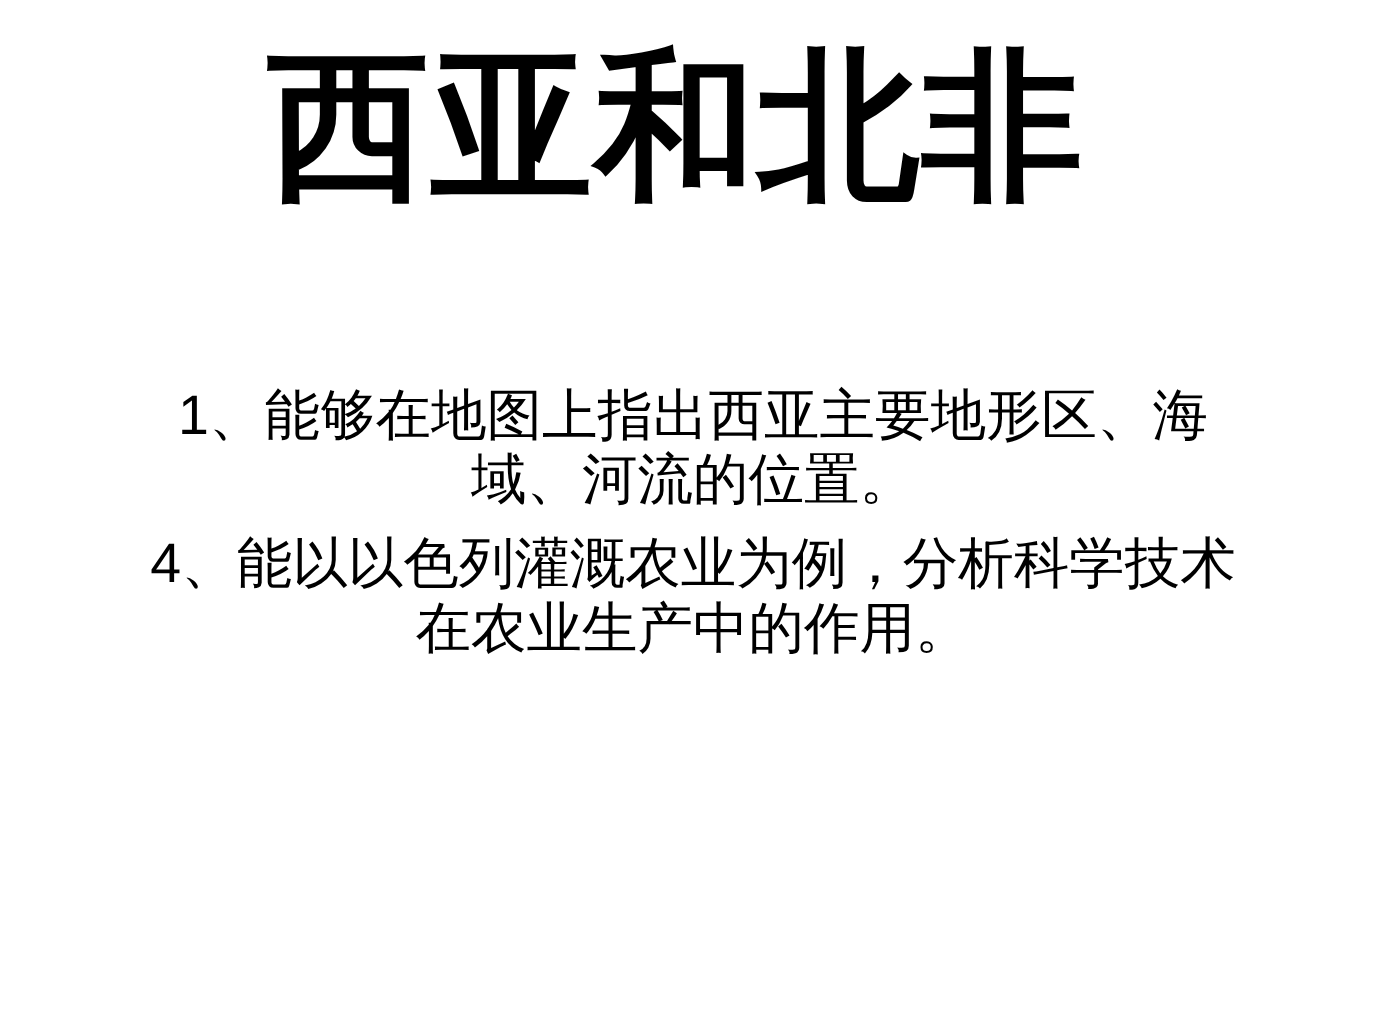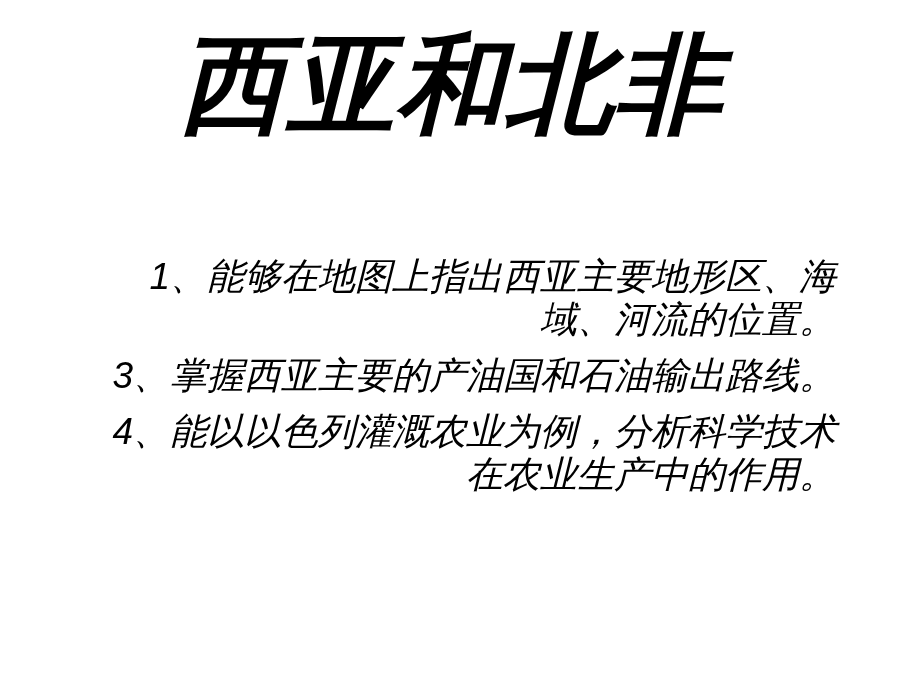--- a/index.html
+++ b/index.html
@@ -7,21 +7,20 @@
     padding: 0;
     background: #ffffff;
   }
   .slide {
     position: relative;
     width: 920px;
     height: 690px;
     background: #ffffff;
     overflow: hidden;
     font-family: "Liberation Serif", serif;
-    font-style: italic;
   }
   .title {
     position: absolute;
     left: 178px;
     top: 22px;
     margin: 0;
     font-family: "Liberation Serif", serif;
     font-size: 108px;
     line-height: 1.18;
     font-weight: 700;
@@ -44,35 +43,34 @@
   }
   .objectives {
     position: absolute;
     left: 88px;
     top: 255px;
     width: 748px;
     font-family: "Liberation Sans", "Liberation Serif", serif;
     font-size: 37px;
     line-height: 43px;
     color: #000000;
-    text-align: right;
+    text-align: center;
   }
   .objectives p {
     margin: 0 0 13px 0;
     padding: 0;
     word-break: break-all;
   }
 </style>
 </head>
 <body>
 
 <div class="slide" style="background: rgb(255, 255, 255);">
 
   <h1 class="title" style="color: rgb(0, 0, 0);">西亚和北非</h1>
 
 
   <div class="objectives" style="color: rgb(0, 0, 0);">
     <p>1、能够在地图上指出西亚主要地形区、海域、河流的位置。</p>
-    <p>3、掌握西亚主要的产油国和石油输出路线。</p>
     <p>4、能以以色列灌溉农业为例，分析科学技术在农业生产中的作用。</p>
   </div>
 
 </div>
 
 </body></html>

